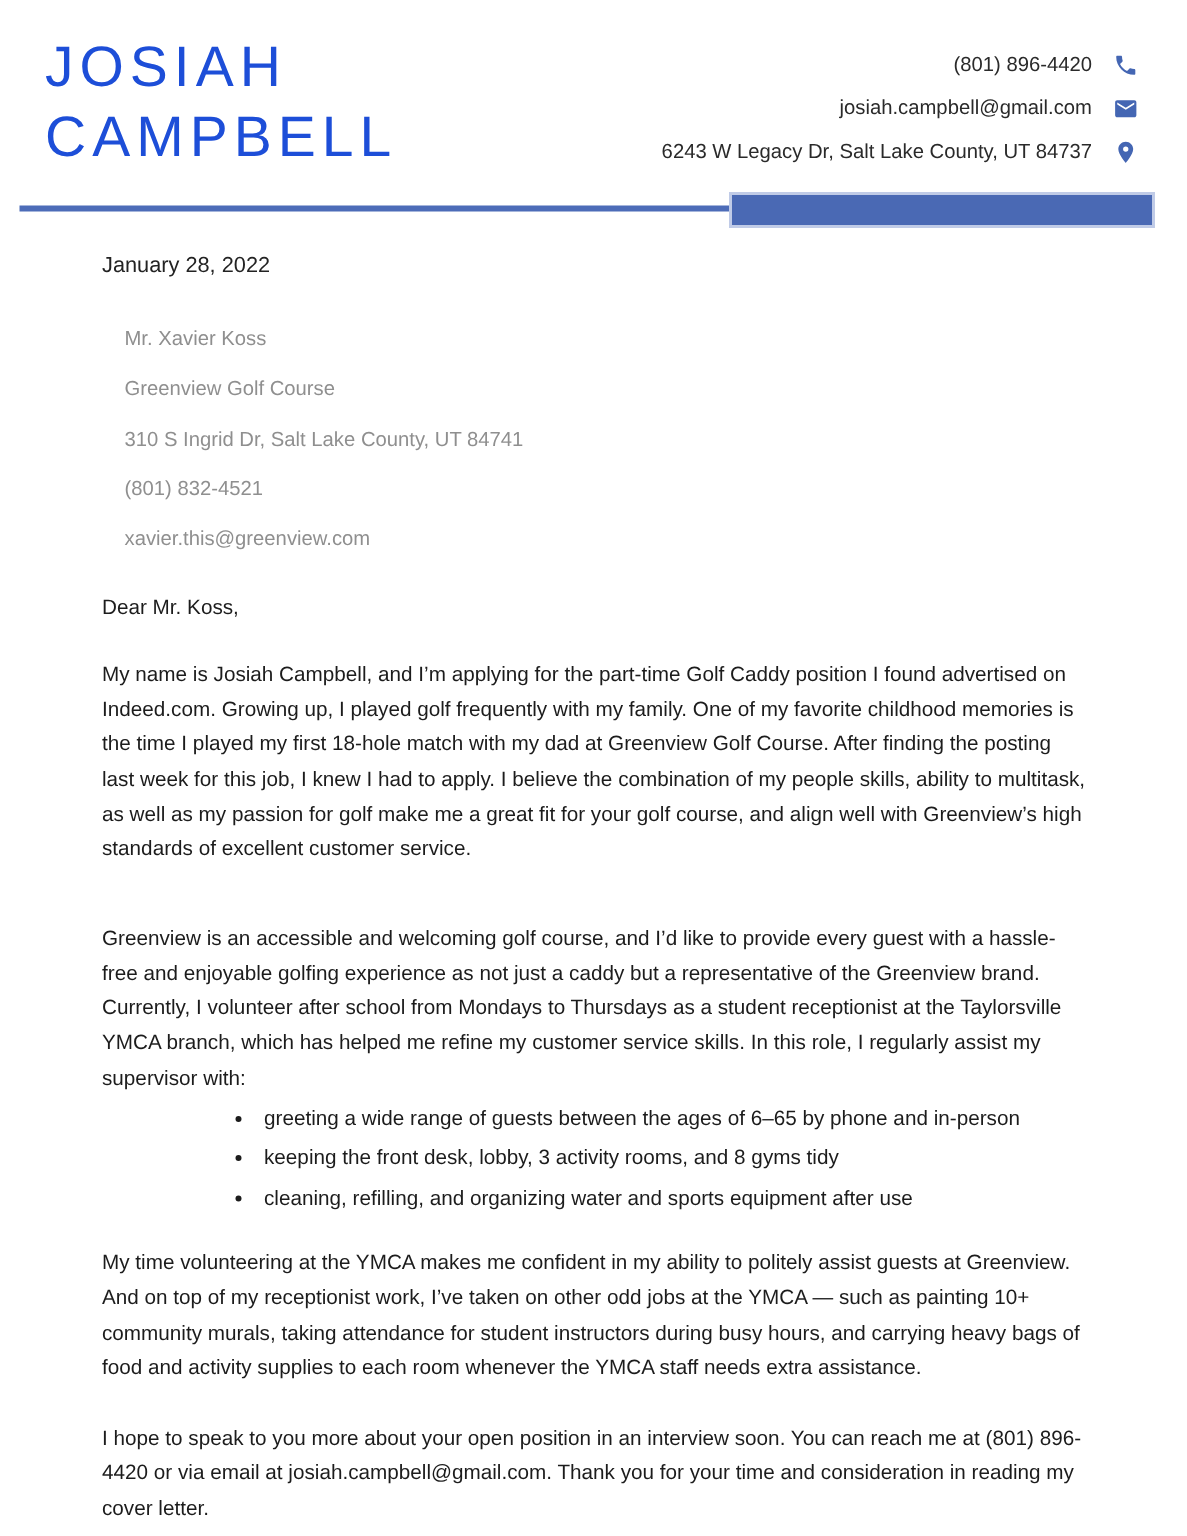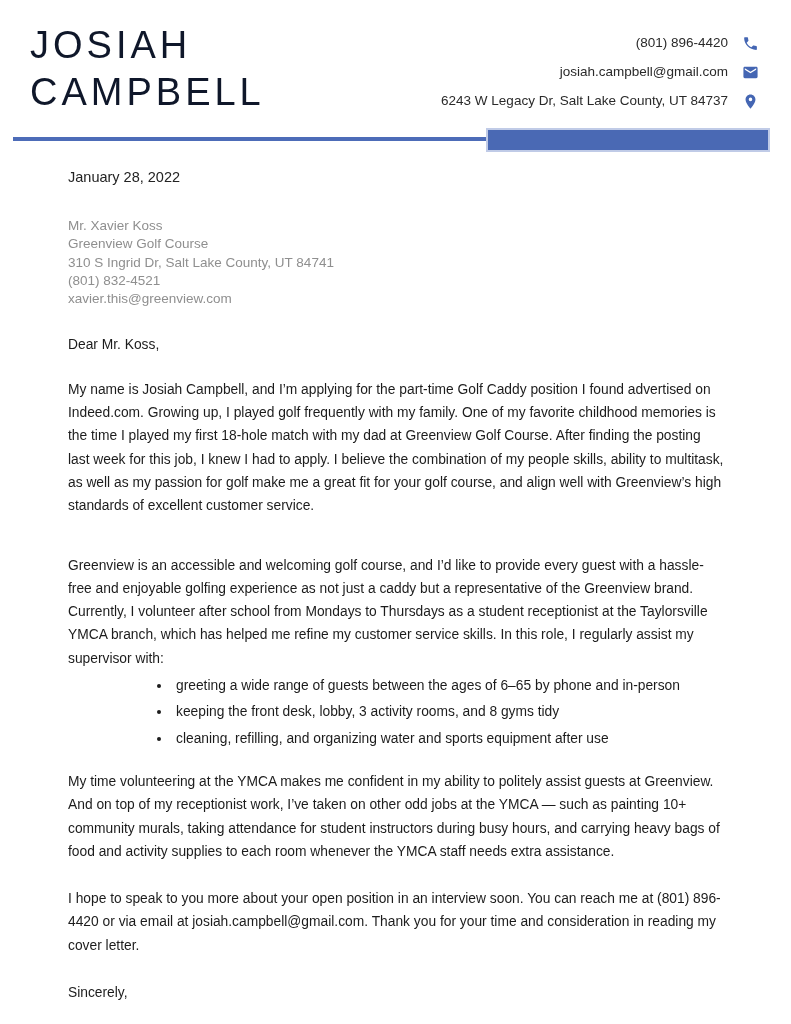--- a/index.html
+++ b/index.html
@@ -18,21 +18,21 @@
   }
 
   
   .name-block {
     position: absolute;
     left: 30px; top: 22px;
     font-size: 38px;
     font-weight: 300;
     letter-spacing: 4px;
     line-height: 47px;
-    color: #0f172a;
+    color: #1d4ed8;
   }
   .contact-block {
     position: absolute;
     right: 32px; top: 34px;
     display: flex;
     flex-direction: column;
     gap: 11px;
     align-items: flex-end;
   }
   .contact-row {
@@ -81,21 +81,21 @@
     line-height: 18px;
     color: #232323;
     margin: 0 0 31px 0;
   }
   .recipient {
     color: #8f8f8f;
     font-size: 13.5px;
     line-height: 18.3px;
     margin: 0 0 25px 0;
   }
-  .recipient div { margin: 0; }
+  .recipient div { margin: 15px; }
   .salutation { margin: 0 0 21px 0; }
   .para { margin: 0 0 24px 0; }
   .para.tight { margin-bottom: 0; margin-top: 36px; }
   ul.duties {
     margin: 4px 0 2px 0;
     padding-left: 104px;
   }
   ul.duties li {
     margin: 0 0 3px 0;
     padding-left: 4px;

